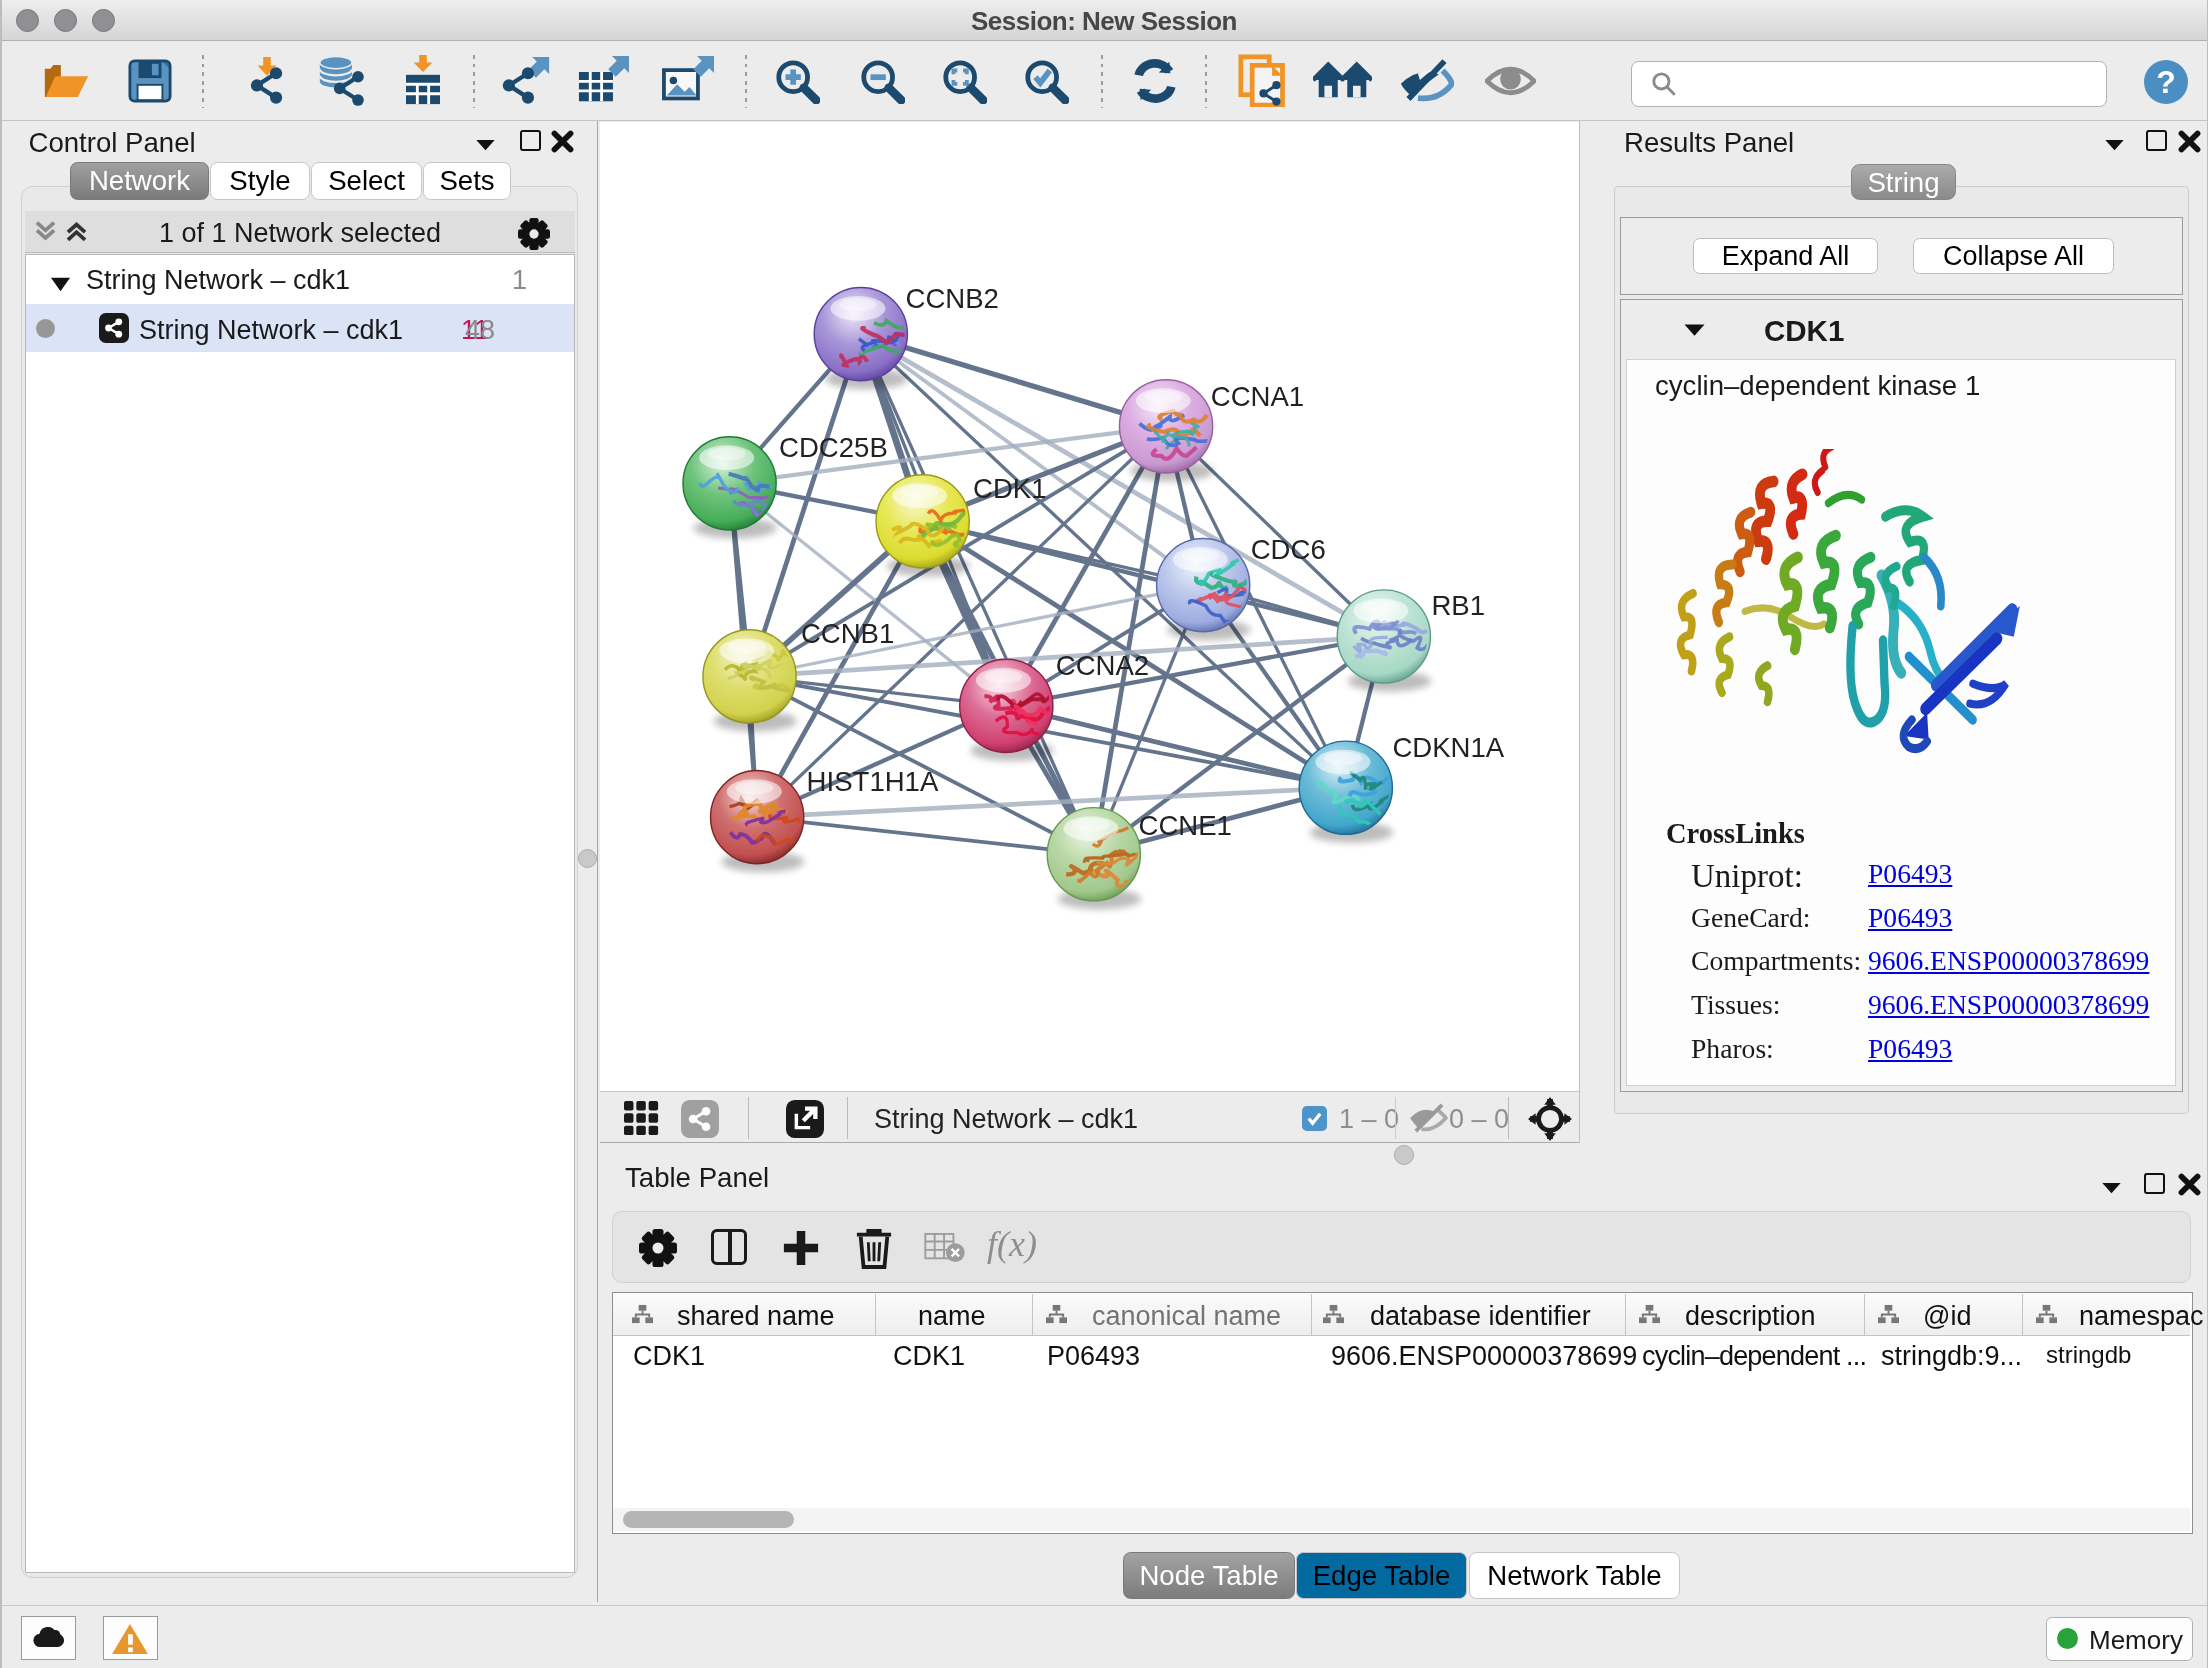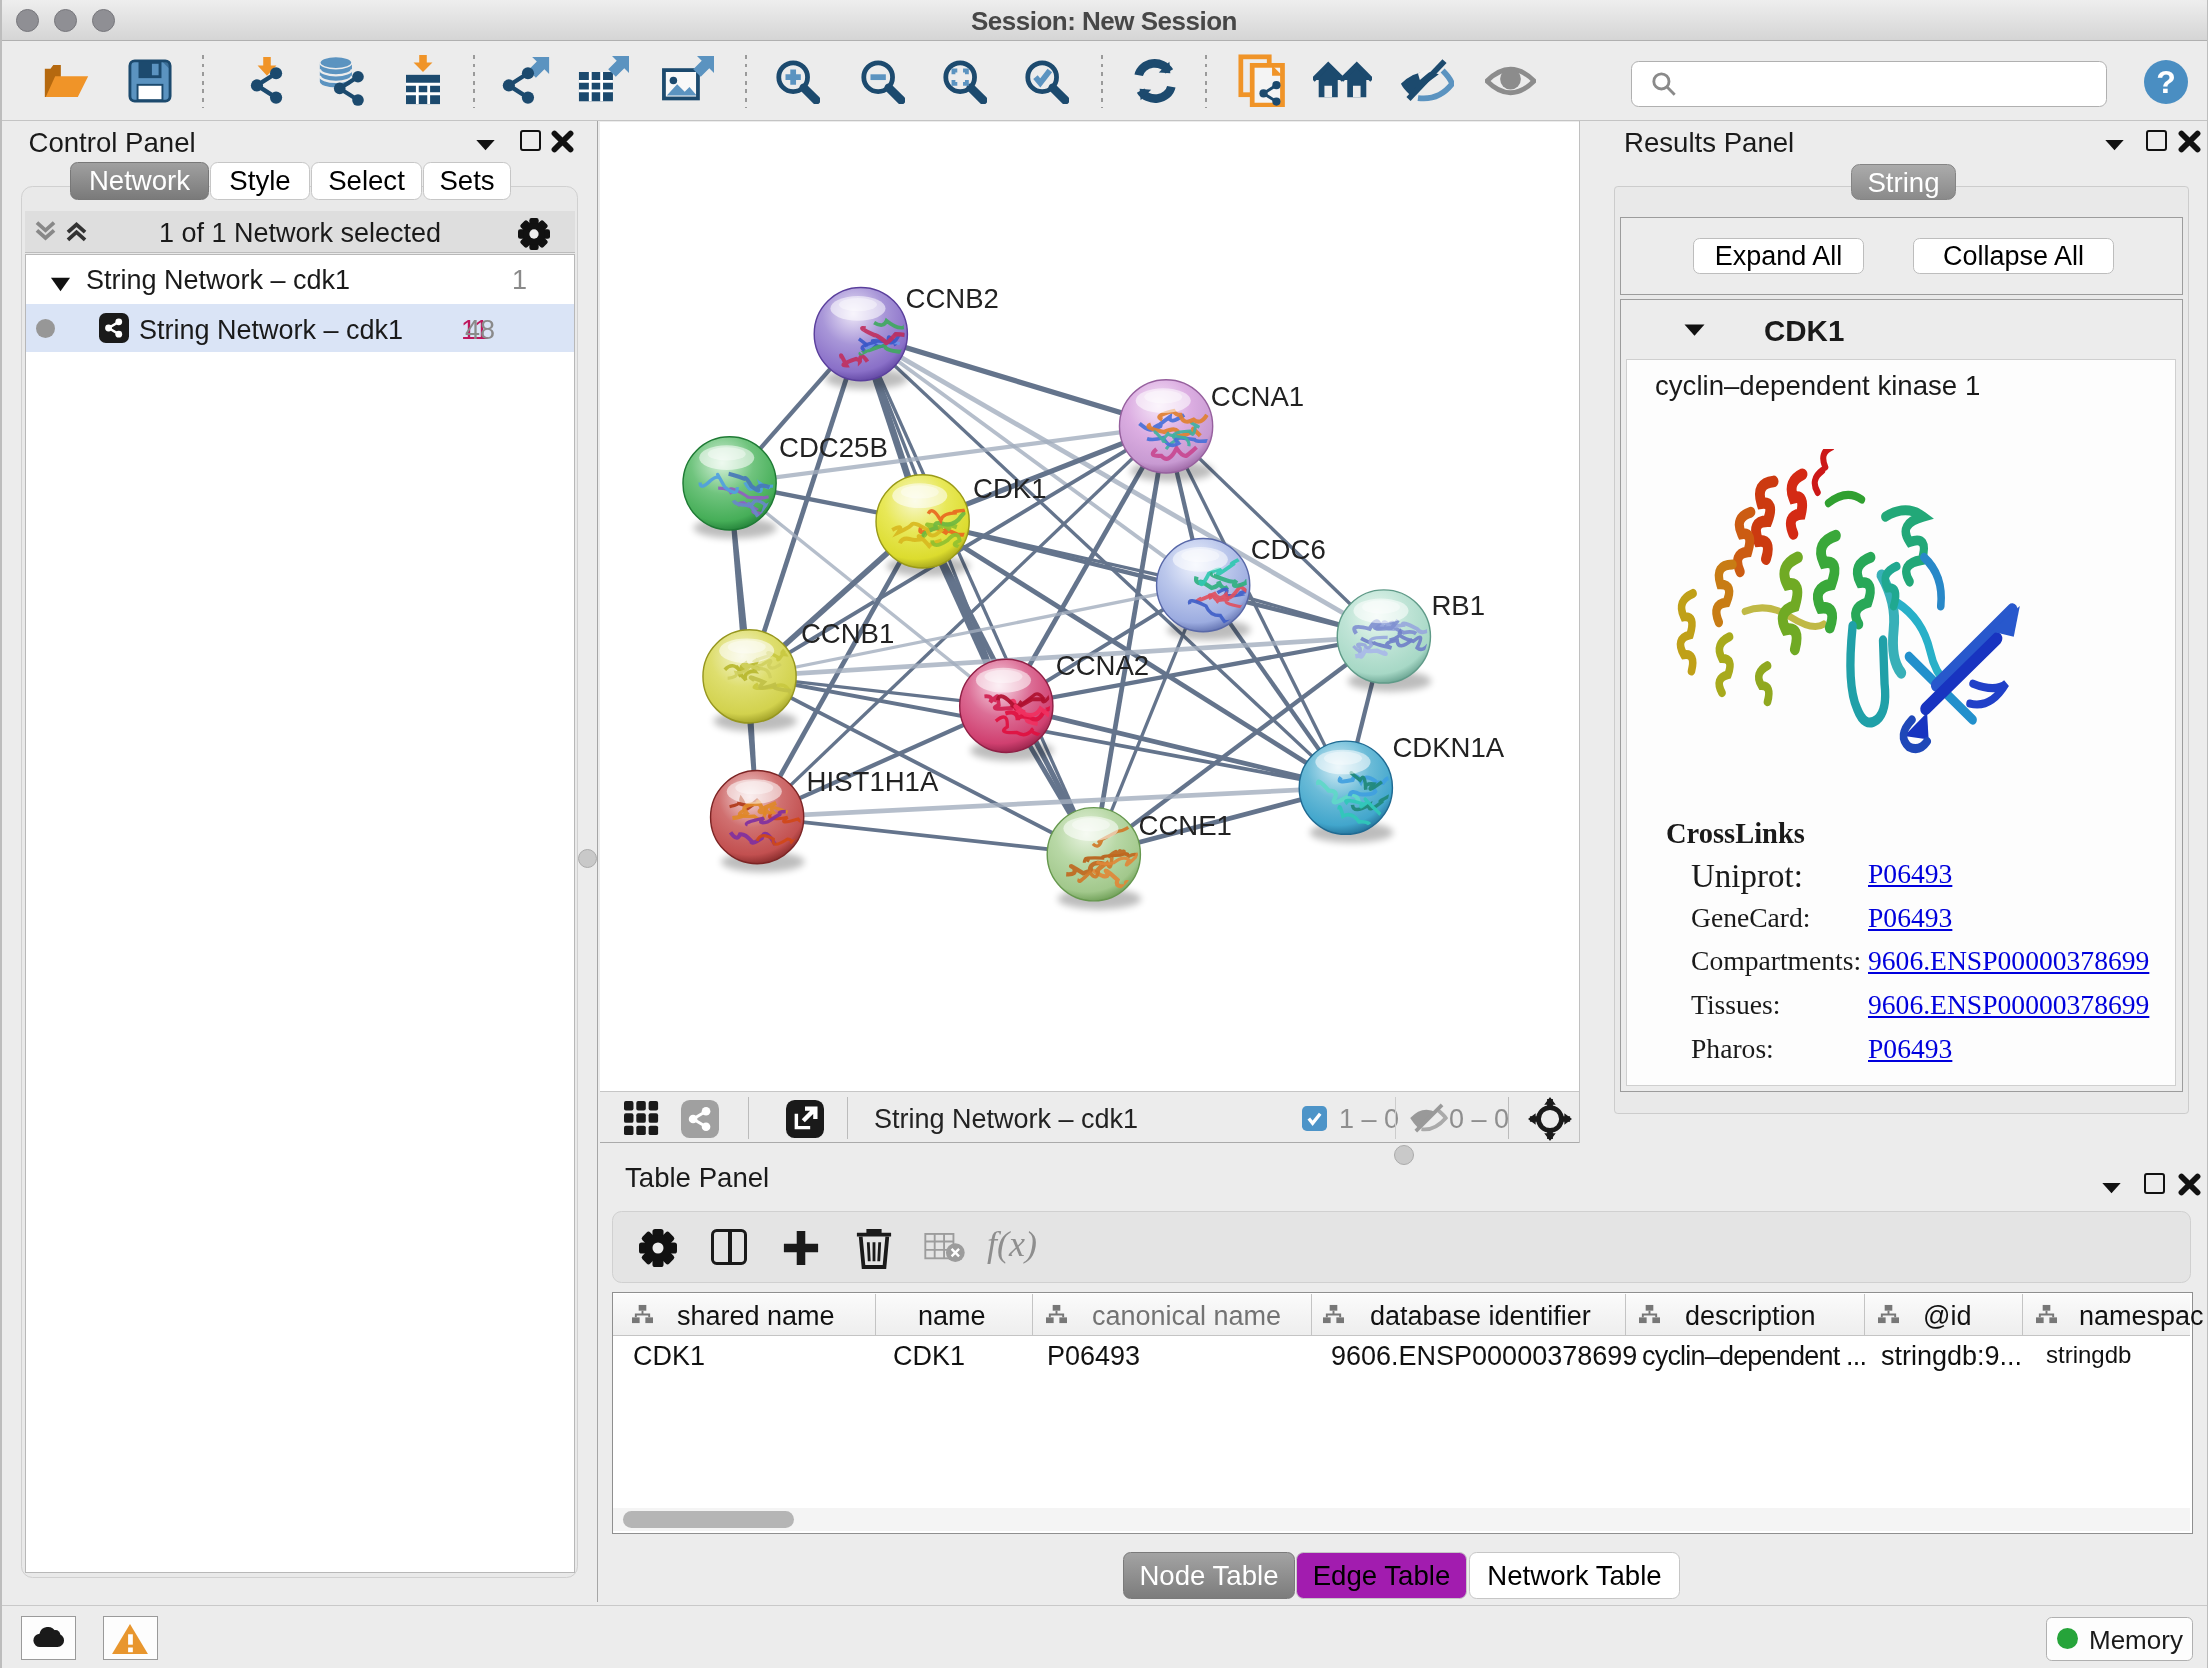--- a/index.html
+++ b/index.html
@@ -613,21 +613,21 @@
   </svg>
 <div style="position:absolute;left:2146px;top:130px;width:21px;height:21px;border:2.9px solid #111;border-radius:2.9px"></div>
 <svg style="position:absolute;left:2178px;top:130px" width="23" height="23" viewBox="0 0 20 20">
     <path d="M3,3 L17,17 M17,3 L3,17" stroke="#111" stroke-width="5" stroke-linecap="round"></path>
   </svg>
 
 <div class="abs" style="left:1614px;top:186px;width:575px;height:928px;background:#e9e9e9;border:1px solid #cccccc;border-radius:3.8px"></div>
 <div class="abs" style="left:1851px;top:164px;width:105px;height:36px;background:linear-gradient(#ababab,#8a8a8a);border:1px solid #858585;border-radius:8.6px;color:#fff;font-size:27.6px;text-align:center;line-height:35px">String</div>
 
 <div class="abs" style="left:1620px;top:217px;width:563px;height:78px;background:#ececec;border:1px solid #9c9c9c"></div>
-<div class="abs" style="left:1693px;top:238px;width:171px;height:36px;background:#fff;border:1px solid #bdbdbd;border-radius:6.7px;font-size:27px;text-align:center;line-height:34px">Expand All</div>
+<div class="abs" style="left:1693px;top:238px;width:185px;height:36px;background:#fff;border:1px solid #bdbdbd;border-radius:6.7px;font-size:27px;text-align:center;line-height:34px">Expand All</div>
 <div class="abs" style="left:1913px;top:238px;width:201px;height:36px;background:#fff;border:1px solid #bdbdbd;border-radius:6.7px;font-size:27px;text-align:center;line-height:34px">Collapse All</div>
 
 <div class="abs" style="left:1620px;top:299px;width:563px;height:793px;background:#ececec;border:1px solid #9c9c9c"></div>
 <svg style="position:absolute;left:1682px;top:317px" width="25" height="25" viewBox="0 0 20 20">
     <path d="M2,6 L18,6 L10,15 Z" fill="#111"></path>
   </svg>
 <div class="txt" style="left:1764px;top:314px;font-size:29.5px;font-weight:bold">CDK1</div>
 <div class="abs" style="left:1626px;top:359px;width:550px;height:727px;background:#fdfdfd;border:1px solid #cfcfcf"></div>
 <div class="txt" style="left:1655px;top:370px;font-size:27.6px">cyclin–dependent kinase 1</div>
 <div class="abs" style="left:1626px;top:359px;width:550px;height:727px;overflow:hidden">
@@ -769,21 +769,21 @@
 <div class="txt" style="left:1047px;top:1341px;font-size:27px;color:#111">P06493</div>
 <div class="txt" style="left:1331px;top:1341px;font-size:27px;color:#111">9606.ENSP00000378699</div>
 <div class="txt" style="left:1642px;top:1341px;font-size:27px;color:#111"><span style="letter-spacing:-0.8px">cyclin–dependent ...</span></div>
 <div class="txt" style="left:1881px;top:1341px;font-size:27px;color:#111">stringdb:9...</div>
 <div class="txt" style="left:2046px;top:1341px;font-size:24px;color:#111">stringdb</div>
 
 <div class="abs" style="left:613px;top:1508px;width:1577px;height:23px;background:#f4f4f4"></div>
 <div class="abs" style="left:623px;top:1511px;width:171px;height:17px;background:#b5b5b5;border-radius:8.6px"></div>
 
 <div class="abs" style="left:1123px;top:1552px;width:172px;height:47px;background:linear-gradient(#a3a3a3,#7c7c7c);border:1px solid #7a7a7a;border-radius:7.6px;color:#fff;font-size:27.6px;text-align:center;line-height:45px">Node Table</div>
-<div class="abs" style="left:1296px;top:1552px;width:171px;height:47px;background:#a21caf;border:1px solid #c6c6c6;border-radius:7.6px;font-size:27.6px;text-align:center;line-height:45px">Edge Table</div>
+<div class="abs" style="left:1296px;top:1552px;width:171px;height:47px;background:#0369a1;border:1px solid #c6c6c6;border-radius:7.6px;font-size:27.6px;text-align:center;line-height:45px">Edge Table</div>
 <div class="abs" style="left:1469px;top:1552px;width:211px;height:47px;background:#fff;border:1px solid #c6c6c6;border-radius:7.6px;font-size:27.6px;text-align:center;line-height:45px">Network Table</div>
 
 <div class="abs" style="left:0;top:1605px;width:2208px;height:63px;background:#ececec;border-top:1.9px solid #c9c9c9"></div>
 <div class="abs" style="left:21px;top:1616px;width:55px;height:44px;background:#fdfdfd;border:1.9px solid #9a9a9a"></div>
 <svg class="abs" style="left:31px;top:1626px" width="34" height="25" viewBox="0 0 36 26">
 <path d="M10,22 a7,7 0 0 1 -1,-14 a9,9 0 0 1 17,-2 a6,6 0 0 1 2,2 a6.5,6.5 0 0 1 0,14 Z" fill="#1a1a1a"></path>
 <circle cx="26" cy="9" r="5" fill="#1a1a1a"></circle>
   </svg>
 <div class="abs" style="left:103px;top:1616px;width:55px;height:44px;background:#fdfdfd;border:1.9px solid #9a9a9a"></div>
 <svg class="abs" style="left:110px;top:1622px" width="40" height="34" viewBox="0 0 42 36">

